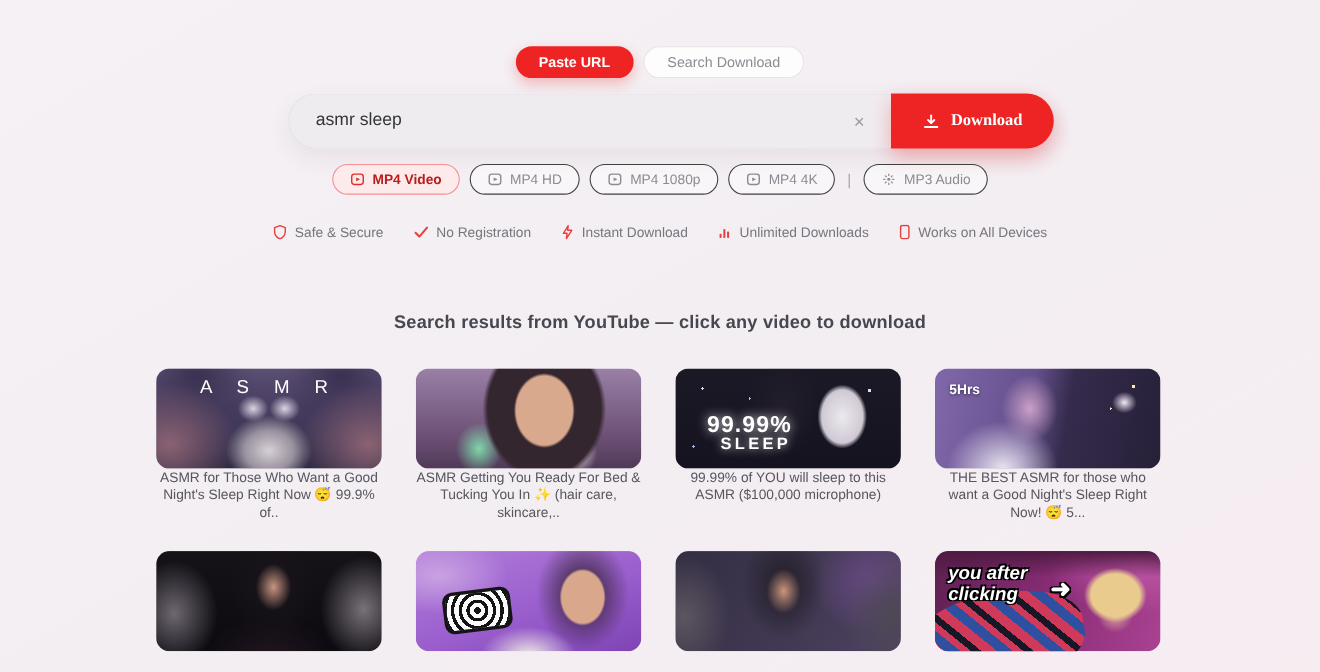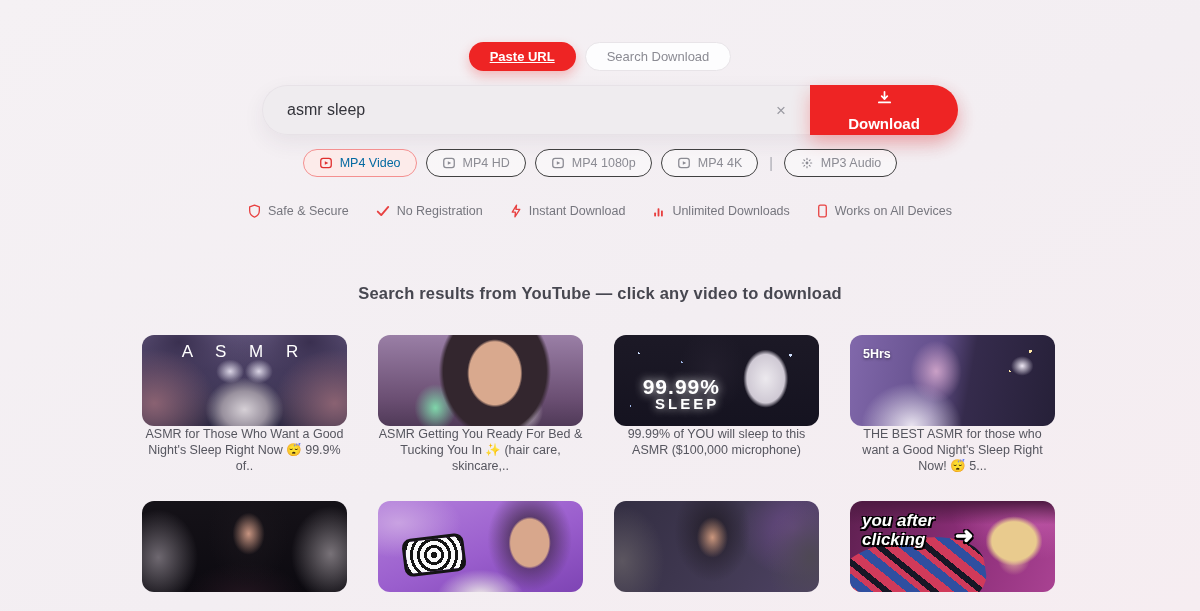--- a/index.html
+++ b/index.html
@@ -8,42 +8,42 @@
     font-family:"Liberation Sans", sans-serif;
     background:linear-gradient(150deg,#f5f1f4 0%,#f3eef2 55%,#f6edf1 100%);
     position:relative; color:#55555e;
   }
   .page { position:absolute; inset:0; }
 
   
   .tabs { position:absolute; top:42px; left:0; right:0; display:flex; justify-content:center; gap:9px; }
   .tab { height:29px; border-radius:15px; display:flex; align-items:center; padding:0 21px;
          font-size:13px; cursor:pointer; }
-  .tab.active { background:#ee2424; color:#fff; font-weight:700; box-shadow:0 5px 12px rgba(238,36,36,.28);text-decoration:underline; }
+  .tab.active { background:#ee2424; color:#fff; font-weight:700; box-shadow:0 5px 12px rgba(238,36,36,.28); }
   .tab.inactive { background:#fdfdfe; color:#8b8b93; border:1px solid #e8e4e8; }
 
   
   .search-row { position:absolute; top:85px; left:262px; width:696px; height:50px; display:flex;
                 border-radius:26px; box-shadow:0 8px 22px rgba(60,40,70,.07); }
   .search-box { flex:1; display:flex; align-items:center; background:#efecef; border:1px solid #e7e2e7;
                 border-right:none; border-radius:26px 0 0 26px; padding:0 18px 0 24px; }
   .search-box input { flex:1; border:none; outline:none; background:transparent; font-size:16px;
                       color:#34343b; font-family:"Liberation Sans", sans-serif; }
   .clear-btn { color:#9a9aa2; font-size:17px; line-height:1; cursor:pointer; padding:4px 6px; }
   .download-btn { width:148px; border:none; background:#ee2424; color:#fff; font-weight:700; font-size:15px;
                   border-radius:0 26px 26px 0; display:flex; align-items:center; justify-content:center; gap:9px;
-                  cursor:pointer; font-family:Liberation Sans, sans-serif;
-                  box-shadow:0 8px 18px rgba(238,36,36,.32);flex-direction:column; }
+                  cursor:pointer; font-family:Liberation Serif, serif;
+                  box-shadow:0 8px 18px rgba(238,36,36,.32); }
 
   
   .formats { position:absolute; top:149px; left:0; right:0; display:flex; justify-content:center;
              align-items:center; gap:9px; }
   .pill { height:28px; display:flex; align-items:center; gap:7px; padding:0 15px; border-radius:15px;
           font-size:12.5px; cursor:pointer; }
-  .pill.selected { color:#0369a1; font-weight:400; background:#fcebea; border:1.5px solid #f49090; }
+  .pill.selected { color:#b91c1c; font-weight:700; background:#fcebea; border:1.5px solid #f49090; }
   .pill.plain { color:#8b8b93; background:rgba(255,255,255,.45); border:1px solid #404040; }
   .pill svg { flex:0 0 auto; }
   .fmt-sep { color:#a8a8b0; font-size:14px; padding:0 2px; }
 
   
   .features { position:absolute; top:194px; left:0; right:0; display:flex; justify-content:center;
               align-items:center; gap:27px;margin-top:10px; }
   .feature { display:flex; align-items:center; gap:7px; font-size:12.5px; color:#76767e; }
   .feature svg { color:#e84040; }
 

